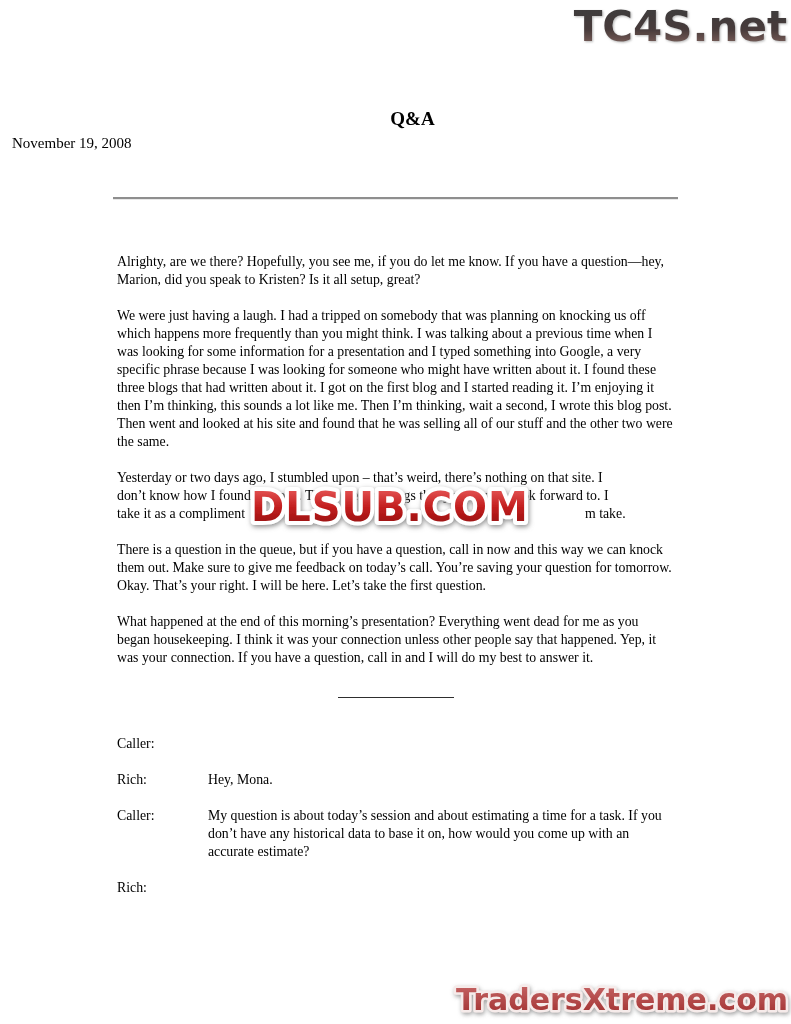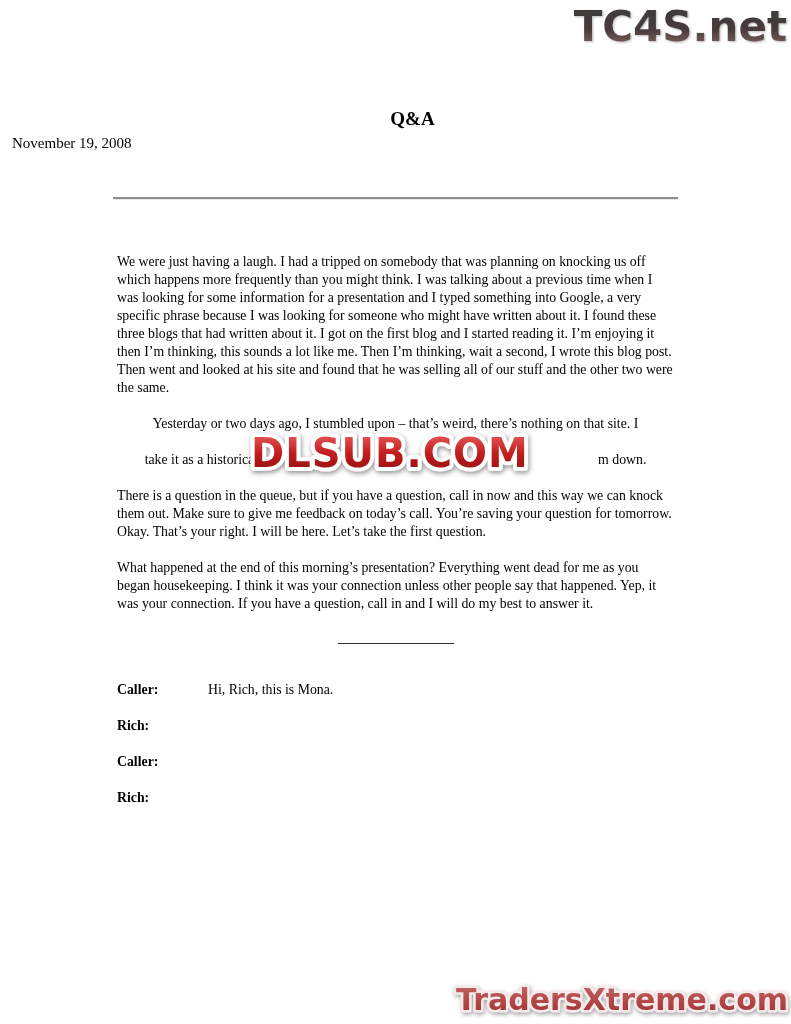--- a/index.html
+++ b/index.html
@@ -27,31 +27,31 @@
     position:absolute; top:197px; left:113px; width:565px; height:0;
     border-top:2px solid #8e8e8e; border-bottom:1px solid #e8e8e8;
   }
 
   .content {
     position:absolute; top:253px; left:117px; width:557px;
     font-size:13.8px; line-height:18px;
   }
   .content p { margin:0 0 18px 0; }
 
-  .p3 { position:relative;text-align:center; }
+  .p3 { position:relative; }
   .obscured-gap { display:inline-block; width:340px; height:1px; }
   .watermark-svg { position:absolute; left:128px; top:10px; pointer-events:none; }
 
   .mid-rule {
     width:116px; height:0; border-top:1px solid #2e2e2e;
     margin:30px auto 37px auto;
   }
 
   .dialog .entry { display:grid; grid-template-columns:91px 1fr; margin-bottom:18px; }
-  .speaker { font-weight:bold; }
+  .speaker { font-weight:normal; }
   .dtext { max-width:458px; }
 </style>
 </head>
 <body>
 
 <div class="page">
 
   <div class="tc4s-logo-wrap">
     <svg width="232" height="52">
       <defs>
@@ -68,27 +68,28 @@
     </svg>
   </div>
 
   <h1 class="title">Q&amp;A</h1>
   <div class="date">November 19, 2008</div>
 
   <div class="top-rule"></div>
 
   <div class="content">
 
+    <p>Alrighty, are we there? Hopefully, you see me, if you do let me know. If you have a question—hey, Marion, did you speak to Kristen? Is it all setup, great?</p>
 
     <p>We were just having a laugh. I had a tripped on somebody that was planning on knocking us off which happens more frequently than you might think. I was talking about a previous time when I was looking for some information for a presentation and I typed something into Google, a very specific phrase because I was looking for someone who might have written about it. I found these three blogs that had written about it. I got on the first blog and I started reading it. I’m enjoying it then I’m thinking, this sounds a lot like me. Then I’m thinking, wait a second, I wrote this blog post. Then went and looked at his site and found that he was selling all of our stuff and the other two were the same.</p>
 
     <p class="p3">
       <span>Yesterday or two days ago, I stumbled upon – that’s weird, there’s nothing on that site. I</span><br>
-      <br>
-      <span>take it as a historical</span><span class="obscured-gap"></span><span>m down.</span>
+      <span>don’t know how I found that one. These are the things that you have to look forward to. I</span><br>
+      <span>take it as a compliment</span><span class="obscured-gap"></span><span>m take.</span>
 
       
       <svg class="watermark-svg" width="290" height="56">
         <defs>
           <linearGradient id="gDlsub" x1="0" y1="13" x2="0" y2="44" gradientUnits="userSpaceOnUse">
             <stop offset="0" stop-color="#df4b4b"></stop>
             <stop offset="0.5" stop-color="#c21d1d"></stop>
             <stop offset="1" stop-color="#9d1414"></stop>
           </linearGradient>
           <filter id="fDlsub" x="-25%" y="-25%" width="150%" height="150%">
@@ -102,29 +103,30 @@
     <p>There is a question in the queue, but if you have a question, call in now and this way we can knock them out. Make sure to give me feedback on today’s call. You’re saving your question for tomorrow. Okay. That’s your right. I will be here. Let’s take the first question.</p>
 
     <p>What happened at the end of this morning’s presentation? Everything went dead for me as you began housekeeping. I think it was your connection unless other people say that happened. Yep, it was your connection. If you have a question, call in and I will do my best to answer it.</p>
 
     <div class="mid-rule"></div>
 
     <div class="dialog">
 
       <div class="entry">
         <span class="speaker">Caller:</span>
-        <span class="dtext">Hi, Rich, this is Mona.</span>
       </div>
 
       <div class="entry">
         <span class="speaker">Rich:</span>
+        <span class="dtext">Hey, Mona.</span>
       </div>
 
       <div class="entry">
         <span class="speaker">Caller:</span>
+        <span class="dtext">My question is about today’s session and about estimating a time for a task. If you don’t have any historical data to base it on, how would you come up with an accurate estimate?</span>
       </div>
 
       <div class="entry">
         <span class="speaker">Rich:</span>
       </div>
 
     </div>
   </div>
 
   <div class="tx-logo-wrap">

